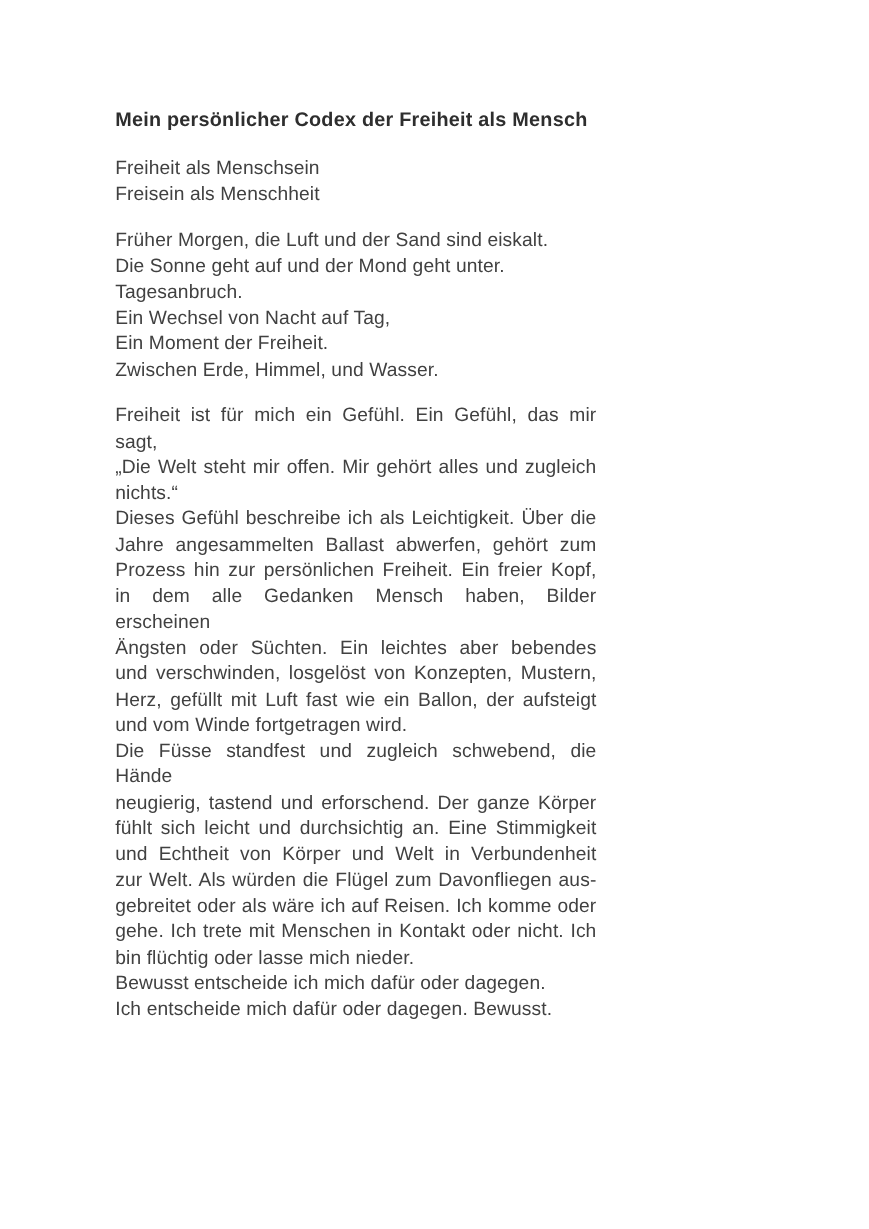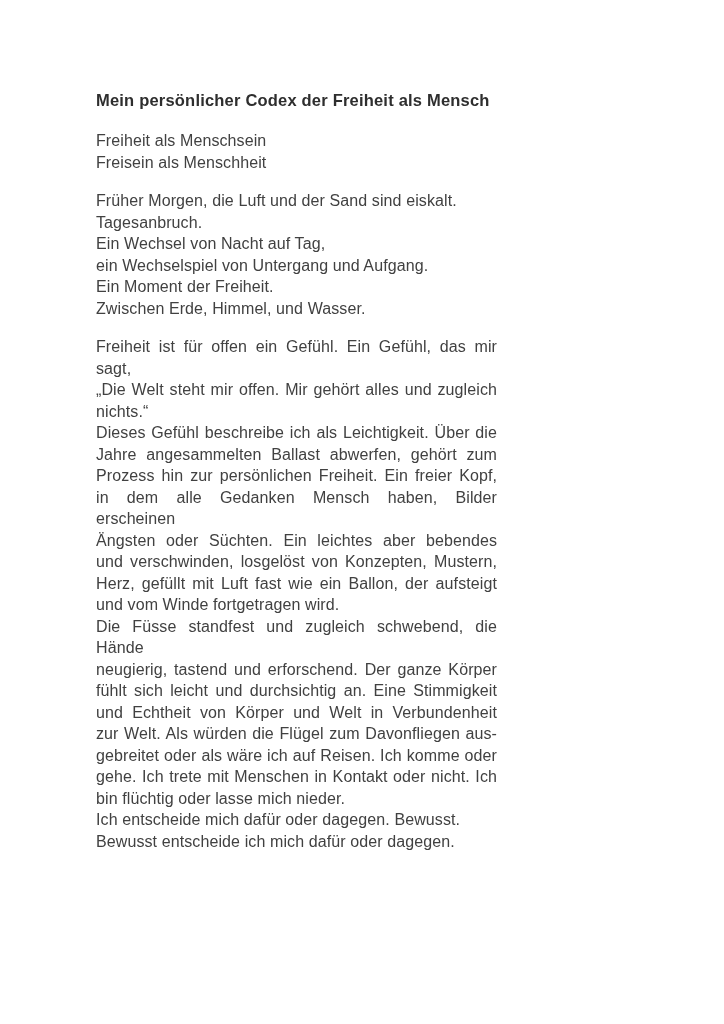--- a/index.html
+++ b/index.html
@@ -57,30 +57,30 @@
   <div class="content" style="color: rgb(65, 65, 65);">
     <h1 class="doc-title" style="color: rgb(46, 46, 46);">Mein persönlicher Codex der Freiheit als Mensch</h1>
 
     <div class="stanza" id="epigraph">
         <div class="line">Freiheit als Menschsein</div>
         <div class="line">Freisein als Menschheit</div>
       </div>
 
     <div class="stanza" id="poem">
         <div class="line">Früher Morgen, die Luft und der Sand sind eiskalt.</div>
+        <div class="line">Die Sonne geht auf und der Mond geht unter.</div>
         <div class="line">Tagesanbruch.</div>
         <div class="line">Ein Wechsel von Nacht auf Tag,</div>
-        <div class="line">ein Wechselspiel von Untergang und Aufgang.</div>
         <div class="line">Ein Moment der Freiheit.</div>
         <div class="line">Zwischen Erde, Himmel, und Wasser.</div>
       </div>
 
     <div class="body-block" id="body-paragraphs">
         <div class="para">
-          <div class="line just">Freiheit ist für offen ein Gefühl. Ein Gefühl, das mir sagt,</div>
+          <div class="line just">Freiheit ist für mich ein Gefühl. Ein Gefühl, das mir sagt,</div>
           <div class="line just">„Die Welt steht mir offen. Mir gehört alles und zugleich</div>
           <div class="line">nichts.“</div>
         </div>
         <div class="para">
           <div class="line just">Dieses Gefühl beschreibe ich als Leichtigkeit. Über die</div>
           <div class="line just">Jahre angesammelten Ballast abwerfen, gehört zum</div>
           <div class="line just">Prozess hin zur persönlichen Freiheit. Ein freier Kopf,</div>
           <div class="line just">in dem alle Gedanken Mensch haben, Bilder erscheinen</div>
           <div class="line just">Ängsten oder Süchten. Ein leichtes aber bebendes</div>
           <div class="line just">und verschwinden, losgelöst von Konzepten, Mustern,</div>
@@ -91,20 +91,20 @@
           <div class="line just">Die Füsse standfest und zugleich schwebend, die Hände</div>
           <div class="line just">neugierig, tastend und erforschend. Der ganze Körper</div>
           <div class="line just">fühlt sich leicht und durchsichtig an. Eine Stimmigkeit</div>
           <div class="line just">und Echtheit von Körper und Welt in Verbundenheit</div>
           <div class="line just">zur Welt. Als würden die Flügel zum Davonfliegen aus-</div>
           <div class="line just">gebreitet oder als wäre ich auf Reisen. Ich komme oder</div>
           <div class="line just">gehe. Ich trete mit Menschen in Kontakt oder nicht. Ich</div>
           <div class="line">bin flüchtig oder lasse mich nieder.</div>
         </div>
         <div class="para">
-          <div class="line">Ich entscheide mich dafür oder dagegen. Bewusst.</div>
+          <div class="line">Bewusst entscheide ich mich dafür oder dagegen.</div>
         </div>
         <div class="para">
-          <div class="line">Bewusst entscheide ich mich dafür oder dagegen.</div>
+          <div class="line">Ich entscheide mich dafür oder dagegen. Bewusst.</div>
         </div>
       </div>
   </div>
 </div>
 
 </body></html>

